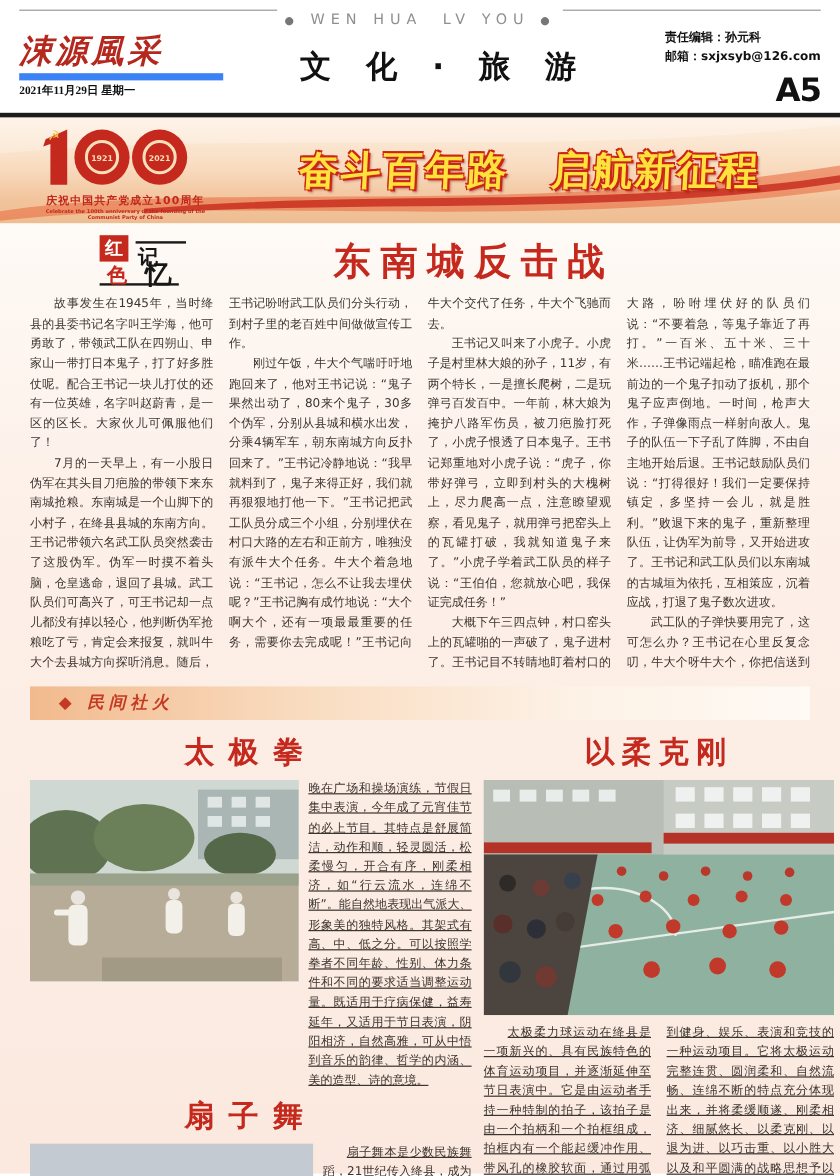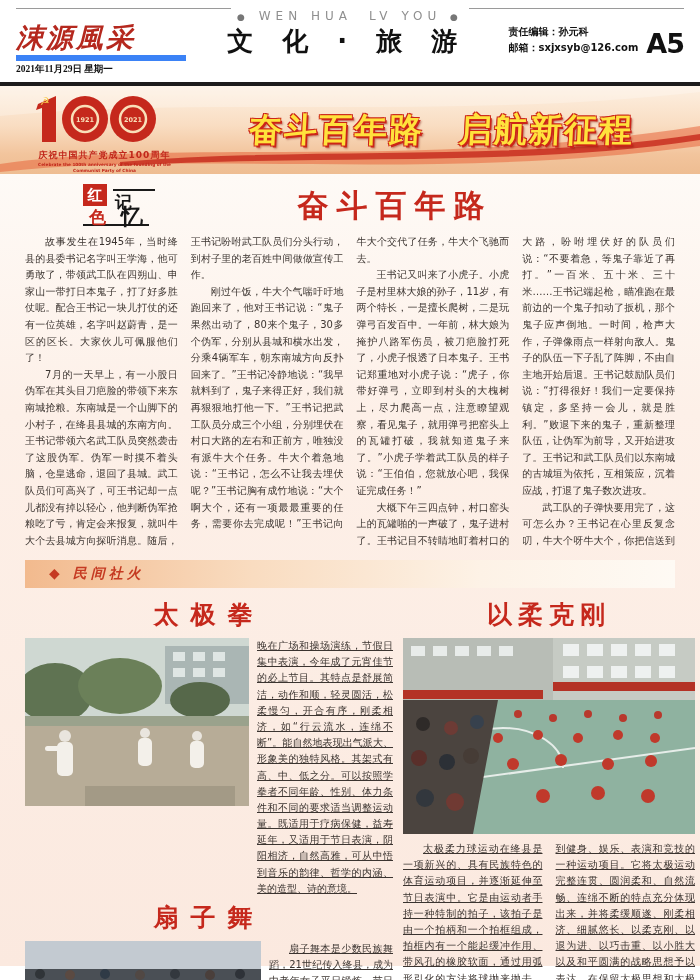--- a/index.html
+++ b/index.html
@@ -8,30 +8,30 @@
     width:700px; height:980px; margin:0 auto; background:#fff;
     font-family:"DejaVu Sans","Liberation Sans",sans-serif;
     color:#2b2b2b; overflow:hidden; position:relative;
   }
   
   .header { padding:8px 16px 0; border-bottom:4px solid #1c1c1c; }
   .hdr-topline { display:flex; align-items:flex-start; height:14px; }
   .hdr-topline .rule { flex:1; height:1px; background:#9a9a9a; }
   .hdr-eng { color:#8f8f8f; font-size:12px; letter-spacing:5px; padding:0 6px; white-space:nowrap; }
   .hdr-eng .dot { color:#777; font-size:9px; }
-  .hdr-row { display:flex; align-items:flex-start; justify-content:space-between; padding:2px 0 6px; }
+  .hdr-row { display:flex; align-items:center; justify-content:space-between; padding:2px 0 6px; }
   .masthead { width:170px; }
   .masthead-title {
     font-family:"DejaVu Serif","Liberation Serif",serif;
     color:#b5281e; font-size:27px; font-weight:bold; font-style:italic;
     letter-spacing:3px; line-height:1; white-space:nowrap;
   }
   .masthead-date { font-size:9.5px; font-weight:bold; color:#111; margin-top:4px; border-top:6px solid #3b82f6; padding-top:2px; white-space:nowrap;font-family:Liberation Serif, serif; }
   .hdr-cntitle { font-size:26px; font-weight:bold; color:#111; letter-spacing:10px; white-space:nowrap; padding-bottom:2px; }
-  .hdr-right { text-align:left; display:flex; align-items:flex-end; gap:8px; }
+  .hdr-right { text-align:left; display:flex; align-items:flex-end; gap:8px;flex-direction:column; }
   .hdr-editor { font-size:10px; font-weight:bold; color:#111; line-height:1.6; white-space:nowrap; }
   .hdr-pageno { font-size:27px; font-weight:bold; color:#111; line-height:0.9; letter-spacing:-1px; }
   
   .banner { position:relative; height:88px; overflow:hidden;
     background:linear-gradient(180deg,#fdf0e2 0%,#f9ddc2 45%,#f2c49c 78%,#eebd92 100%); }
   .banner svg.swirl { position:absolute; left:0; bottom:0; width:100%; height:100%; }
   .logo100 { position:absolute; left:22px; top:6px; width:165px; text-align:center; }
   .logo100 .caption-cn { color:#c1271b; font-size:9px; font-weight:bold; letter-spacing:1px; margin-top:1px; white-space:nowrap; }
   .logo100 .caption-en { color:#c1271b; font-size:4.5px; font-weight:bold; line-height:1.3; transform:scale(.95); }
   .slogan {
@@ -128,21 +128,21 @@
 
     <div class="a1-head">
       <div class="badge">
         <div class="b-line-t"></div>
         <div class="b-line-b"></div>
         <div class="b-hong">红</div>
         <div class="b-ji">记</div>
         <div class="b-se">色</div>
         <div class="b-yi">忆</div>
       </div>
-      <div class="a1-title">奋斗百年路</div>
+      <div class="a1-title">东南城反击战</div>
     </div>
 
     <div class="a1-body">
       <p>故事发生在1945年，当时绛县的县委书记名字叫王学海，他可勇敢了，带领武工队在四朔山、申家山一带打日本鬼子，打了好多胜仗呢。配合王书记一块儿打仗的还有一位英雄，名字叫赵蔚青，是一区的区长。大家伙儿可佩服他们了！</p>
       <p>7月的一天早上，有一小股日伪军在其头目刀疤脸的带领下来东南城抢粮。东南城是一个山脚下的小村子，在绛县县城的东南方向。王书记带领六名武工队员突然袭击了这股伪军。伪军一时摸不着头脑，仓皇逃命，退回了县城。武工队员们可高兴了，可王书记却一点儿都没有掉以轻心，他判断伪军抢粮吃了亏，肯定会来报复，就叫牛大个去县城方向探听消息。随后，王书记吩咐武工队员们分头行动，到村子里的老百姓中间做做宣传工作。</p>
       <p>刚过午饭，牛大个气喘吁吁地跑回来了，他对王书记说：“鬼子果然出动了，80来个鬼子，30多个伪军，分别从县城和横水出发，分乘4辆军车，朝东南城方向反扑回来了。”王书记冷静地说：“我早就料到了，鬼子来得正好，我们就再狠狠地打他一下。”王书记把武工队员分成三个小组，分别埋伏在村口大路的左右和正前方，唯独没有派牛大个任务。牛大个着急地说：“王书记，怎么不让我去埋伏呢？”王书记胸有成竹地说：“大个啊大个，还有一项最最重要的任务，需要你去完成呢！”王书记向牛大个交代了任务，牛大个飞驰而去。</p>
       <p>王书记又叫来了小虎子。小虎子是村里林大娘的孙子，11岁，有两个特长，一是擅长爬树，二是玩弹弓百发百中。一年前，林大娘为掩护八路军伤员，被刀疤脸打死了，小虎子恨透了日本鬼子。王书记郑重地对小虎子说：“虎子，你带好弹弓，立即到村头的大槐树上，尽力爬高一点，注意瞭望观察，看见鬼子，就用弹弓把窑头上的瓦罐打破，我就知道鬼子来了。”小虎子学着武工队员的样子说：“王伯伯，您就放心吧，我保证完成任务！”</p>
       <p>大概下午三四点钟，村口窑头上的瓦罐啪的一声破了，鬼子进村了。王书记目不转睛地盯着村口的大路，吩咐埋伏好的队员们说：“不要着急，等鬼子靠近了再打。”一百米、五十米、三十米……王书记端起枪，瞄准跑在最前边的一个鬼子扣动了扳机，那个鬼子应声倒地。一时间，枪声大作，子弹像雨点一样射向敌人。鬼子的队伍一下子乱了阵脚，不由自主地开始后退。王书记鼓励队员们说：“打得很好！我们一定要保持镇定，多坚持一会儿，就是胜利。”败退下来的鬼子，重新整理队伍，让伪军为前导，又开始进攻了。王书记和武工队员们以东南城的古城垣为依托，互相策应，沉着应战，打退了鬼子数次进攻。</p>
       <p>武工队的子弹快要用完了，这可怎么办？王书记在心里反复念叨，牛大个呀牛大个，你把信送到了吗？王书记坚定地对队员们说：“一定要注意节约子弹，能多拖延一会就多拖延一会，最好能坚持到天黑，就好办了。”武工队的子弹终于打完了，鬼子又冲上来了，刀疤脸冲在最前边，就要冲到大槐树下边了，这可怎么办啊？</p>
 

